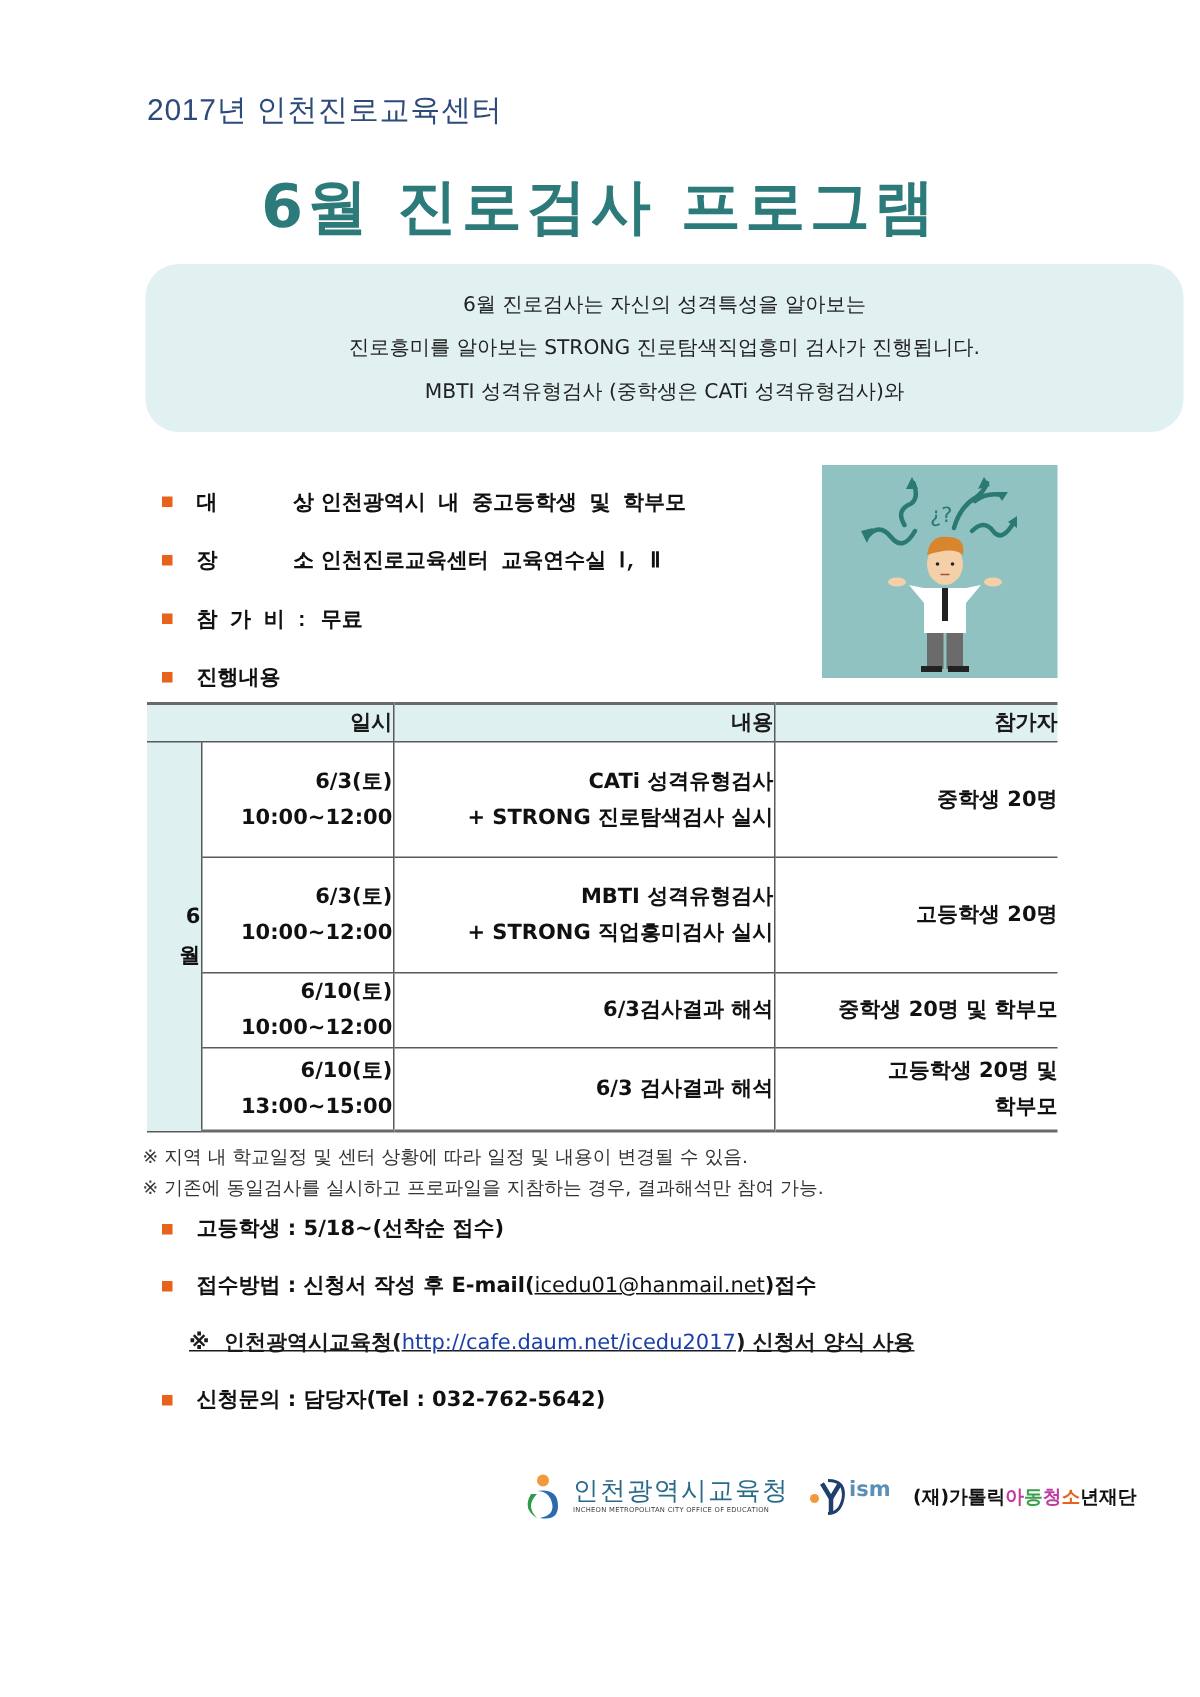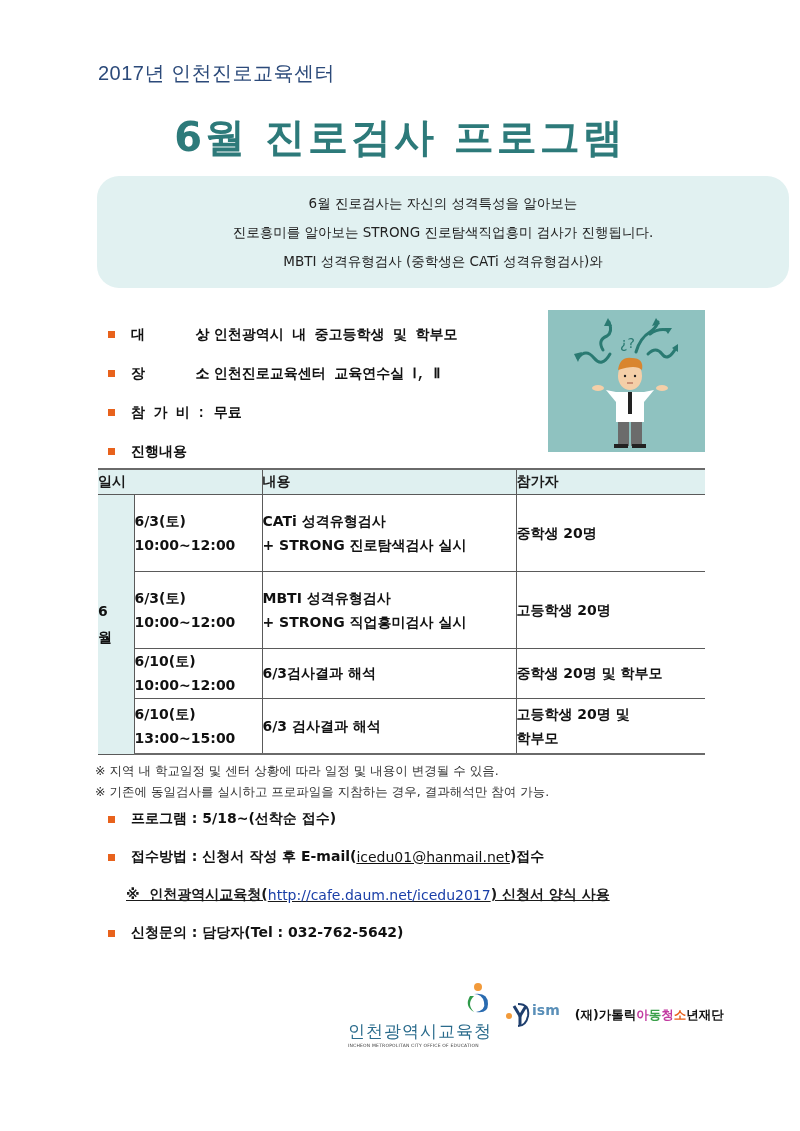--- a/index.html
+++ b/index.html
@@ -32,21 +32,21 @@
     .illustration {
       position: absolute; left: 548px; top: 310px; width: 157px; height: 142px;
       background: #8fc2c0;
     }
 
     table.schedule {
       position: absolute; left: 98px; top: 468px; width: 607px;
       border-collapse: collapse; font-size: 14px; font-weight: bold;
     }
     table.schedule th, table.schedule td {
-      border: 1px solid #5a5a5a; text-align: left; vertical-align: middle;
+      border: 1px solid #5a5a5a; text-align: right; vertical-align: middle;
     }
     table.schedule th {
       background: #dff0f0; font-weight: bold; height: 25px; font-size: 14px;
       border-top: 2px solid #6a6a6a;
     }
     table.schedule td.month {
       background: #dff0f0; width: 36px; line-height: 26px;
     }
     table.schedule td { line-height: 24px; color: #111; }
     table.schedule tr.r1 td, table.schedule tr.r2 td { height: 77px; }
@@ -61,21 +61,21 @@
 
     .notes { position: absolute; left: 95px; top: 760px; font-size: 12.5px; color: #333; line-height: 21px; }
 
     .apply { position: absolute; left: 108px; top: 800px; }
     .apply .bullet { height: 38px; font-size: 14px; }
     .apply .note-line { height: 38px; display: flex; align-items: center; padding-left: 18px; font-size: 14px; font-weight: bold; text-decoration: underline; }
     .link { color: #1a3fa8; font-weight: normal; }
     .email { text-decoration: underline; font-weight: normal; }
 
     .logos { position: absolute; top: 982px; left: 348px; display: flex; align-items: center; gap: 14px; }
-    .logo-edu { display: flex; align-items: flex-end; gap: 6px; flex-direction: column; }
+    .logo-edu { display: flex; align-items: flex-start; gap: 6px; }
     .logo-edu-text { display: flex; flex-direction: column; }
     .logo-edu-name { font-size: 17px; color: #2a6b8c; letter-spacing: 1px; }
     .logo-edu-en { font-size: 4.5px; color: #444; letter-spacing: 0.2px; }
     .logo-ism { display: flex; align-items: flex-start; gap: 2px; }
     .ism-text { font-size: 14px; color: #5a8fb8; font-weight: bold; }
     .foundation { font-size: 12.5px; font-weight: bold; color: #111; margin-left: 1px; }
     .fc-o { color: #e8621c; } .fc-g { color: #3aa04a; } .fc-p { color: #c23aa0; }
   </style>
 </head>
 <body>
@@ -217,21 +217,21 @@
 </table>
 
 <div class="notes">
   <div>※ 지역 내 학교일정 및 센터 상황에 따라 일정 및 내용이 변경될 수 있음.</div>
   <div>※ 기존에 동일검사를 실시하고 프로파일을 지참하는 경우, 결과해석만 참여 가능.</div>
 </div>
 
 <div class="apply">
   <div class="bullet">
     <span class="sq"></span>
-    <span>프로그램</span>
+    <span>고등학생</span>
     <span style="white-space:pre"> : 5/18~(선착순 접수)</span>
   </div>
   <div class="bullet">
     <span class="sq"></span>
     <span>접수방법</span>
     <span style="white-space:pre"> : 신청서 작성 후 E-mail(</span>
     <span class="email">icedu01@hanmail.net</span>
     <span>)접수</span>
   </div>
   <div class="note-line">

